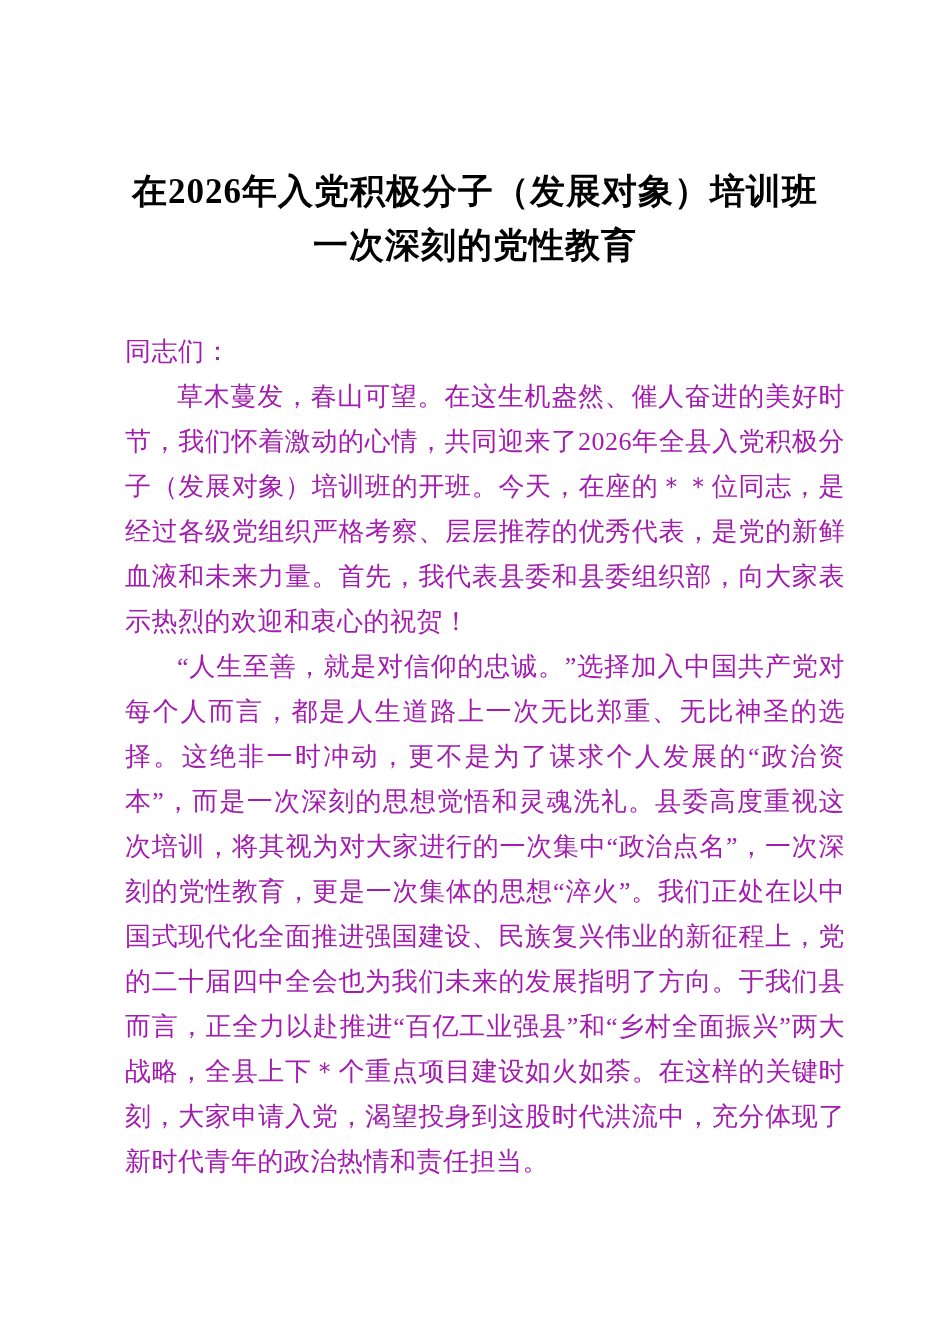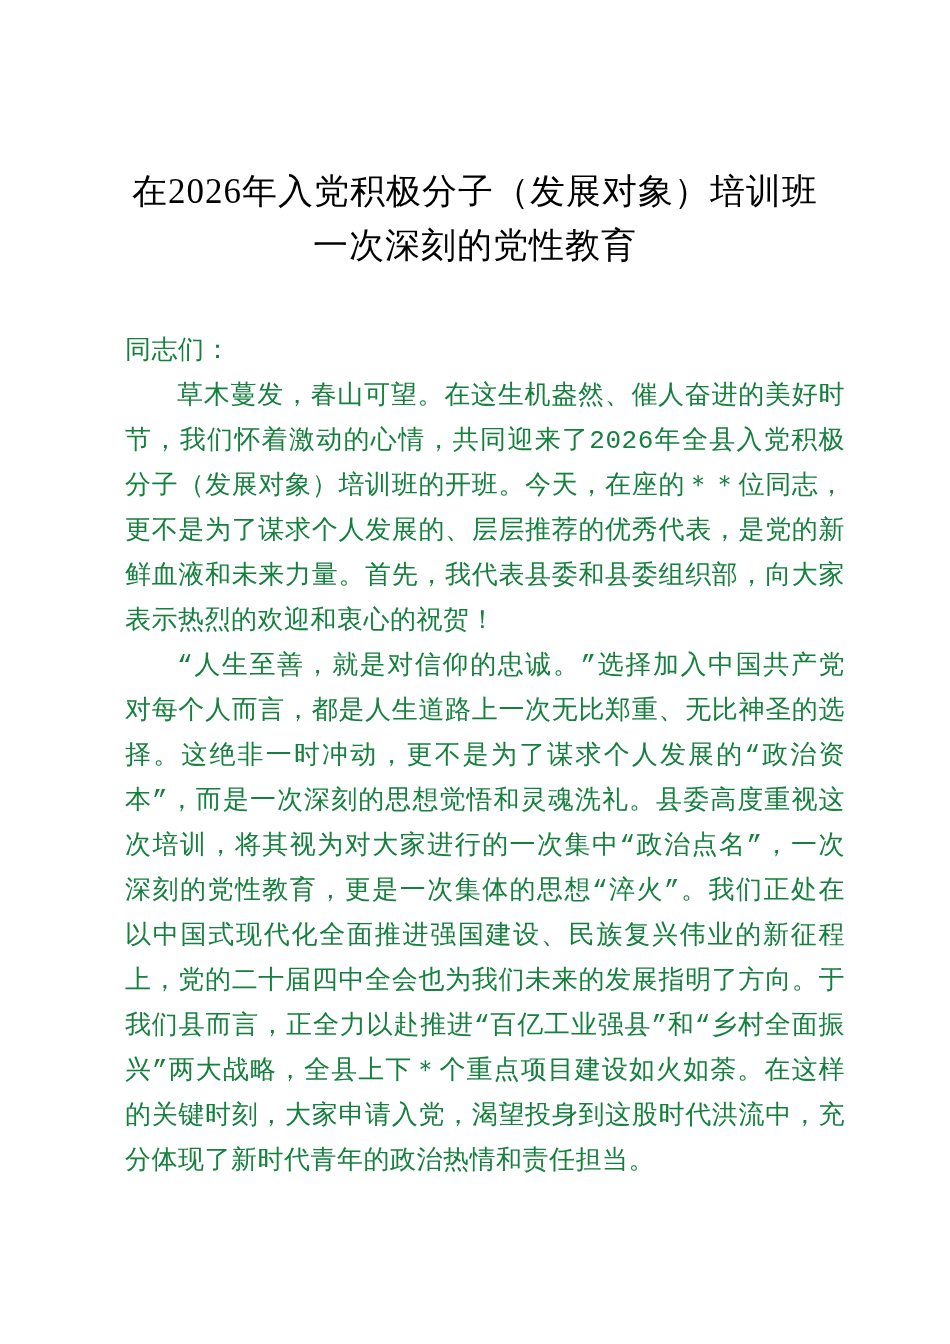--- a/index.html
+++ b/index.html
@@ -13,34 +13,34 @@
     height: 1344px;
     margin: 0 auto;
     background: #ffffff;
     overflow: hidden;
     box-sizing: border-box;
   }
   .doc-title {
     padding-top: 165px;
     text-align: center;
     font-family: "Liberation Serif", "DejaVu Serif", serif;
-    font-weight: 400;
+    font-weight: 700;
     font-size: 35px;
     line-height: 54px;
     color: #000000;
     letter-spacing: 1px;
   }
   .doc-body {
     margin: 56px 105px 0 125px;
-    font-family: Liberation Mono, monospace;
+    font-family: Liberation Serif, serif;
     font-size: 26px;
     line-height: 45px;
     text-align: justify;
     text-justify: inter-ideograph;
-    color: #15803d;
+    color: #a21caf;
     letter-spacing: 0.5px;
   }
   .doc-body p {
     margin: 0;
     padding: 0;
   }
   .doc-body p.indent {
     text-indent: 2em;
   }
 </style>
@@ -49,17 +49,17 @@
 
 <div class="page">
 
   <div class="doc-title">
     <div>在2026年入党积极分子（发展对象）培训班</div>
     <div>一次深刻的党性教育</div>
   </div>
 
   <div class="doc-body">
     <p class="salutation">同志们：</p>
-    <p class="indent">草木蔓发，春山可望。在这生机盎然、催人奋进的美好时节，我们怀着激动的心情，共同迎来了2026年全县入党积极分子（发展对象）培训班的开班。今天，在座的＊＊位同志，更不是为了谋求个人发展的、层层推荐的优秀代表，是党的新鲜血液和未来力量。首先，我代表县委和县委组织部，向大家表示热烈的欢迎和衷心的祝贺！</p>
+    <p class="indent">草木蔓发，春山可望。在这生机盎然、催人奋进的美好时节，我们怀着激动的心情，共同迎来了2026年全县入党积极分子（发展对象）培训班的开班。今天，在座的＊＊位同志，是经过各级党组织严格考察、层层推荐的优秀代表，是党的新鲜血液和未来力量。首先，我代表县委和县委组织部，向大家表示热烈的欢迎和衷心的祝贺！</p>
     <p class="indent">“人生至善，就是对信仰的忠诚。”选择加入中国共产党对每个人而言，都是人生道路上一次无比郑重、无比神圣的选择。这绝非一时冲动，更不是为了谋求个人发展的“政治资本”，而是一次深刻的思想觉悟和灵魂洗礼。县委高度重视这次培训，将其视为对大家进行的一次集中“政治点名”，一次深刻的党性教育，更是一次集体的思想“淬火”。我们正处在以中国式现代化全面推进强国建设、民族复兴伟业的新征程上，党的二十届四中全会也为我们未来的发展指明了方向。于我们县而言，正全力以赴推进“百亿工业强县”和“乡村全面振兴”两大战略，全县上下＊个重点项目建设如火如荼。在这样的关键时刻，大家申请入党，渴望投身到这股时代洪流中，充分体现了新时代青年的政治热情和责任担当。</p>
   </div>
 
 </div>
 
 </body></html>

